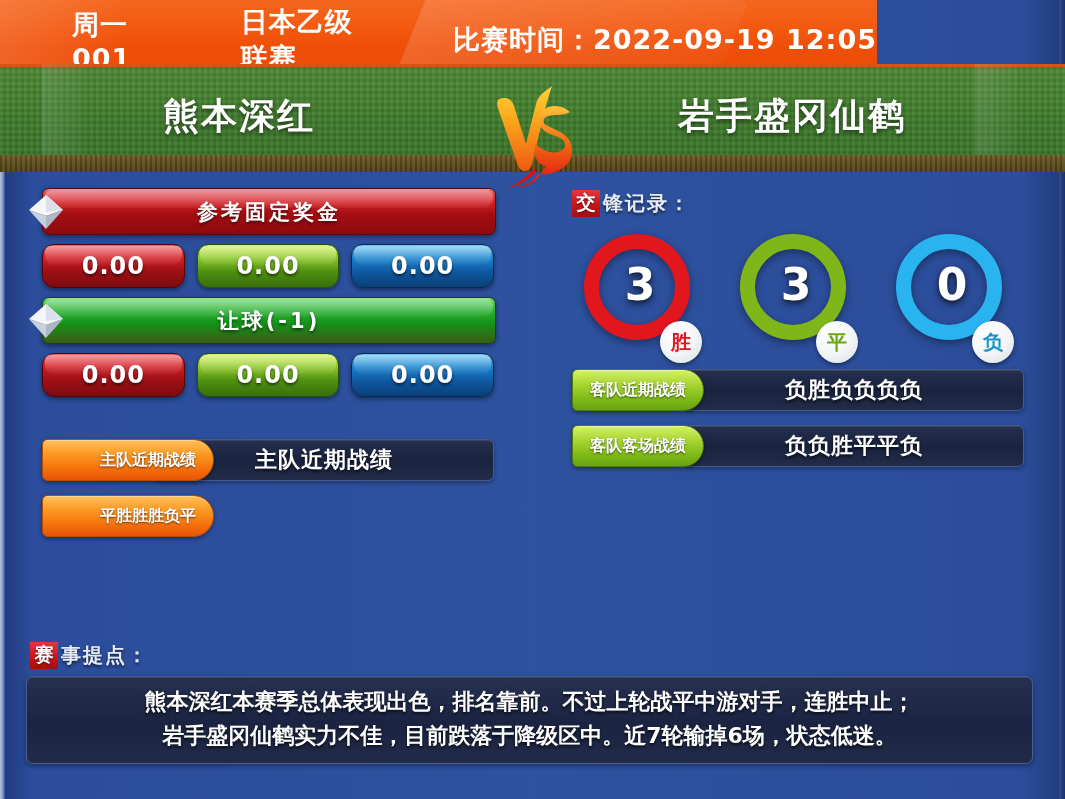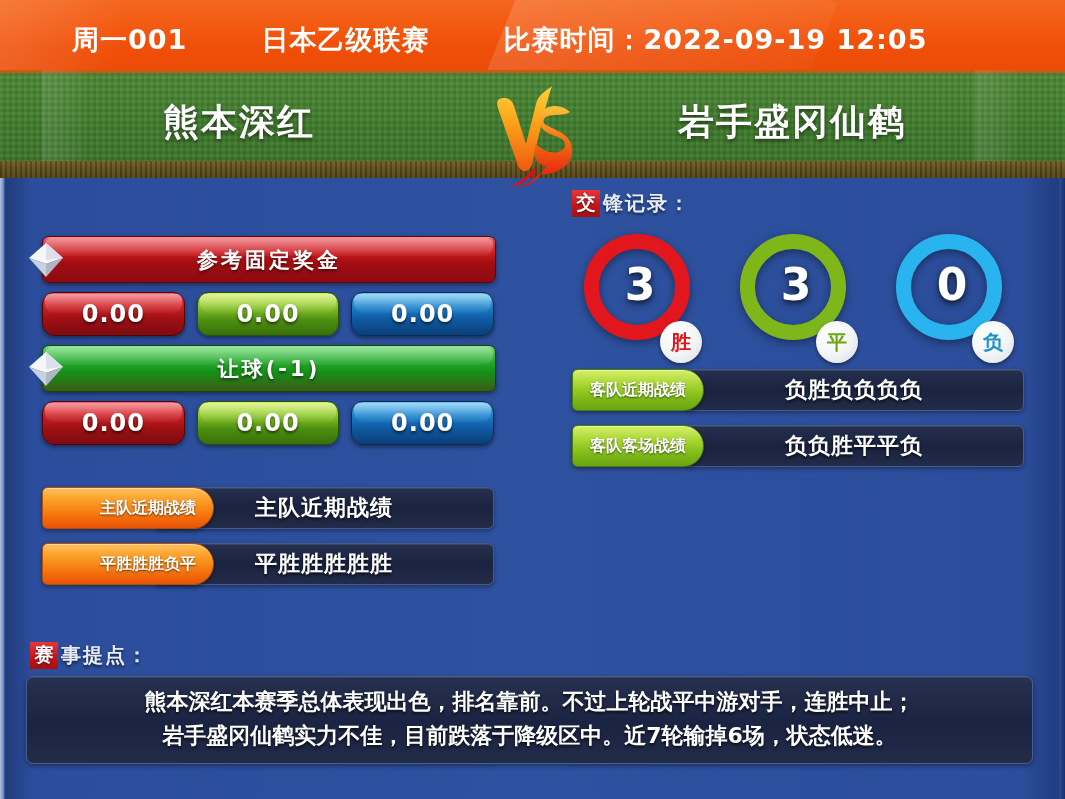--- a/index.html
+++ b/index.html
@@ -26,21 +26,21 @@
     background: linear-gradient(90deg,#cfd9ef 0%, #8fa4cf 60%, #2b4d9b 100%);
     opacity: .85;
   }
   .edge-right {
     position: absolute; right: 0; top: 0; width: 6px; height: 799px;
     background: linear-gradient(270deg,#1b3069 0%, #2b4d9b 100%);
   }
 
   
   .header {
-    position: absolute; left: 0; top: 0; width: 1065px; height: 80px;
+    position: absolute; left: 0; top: 0; width: 877px; height: 80px;
     background: linear-gradient(180deg,#f4661d 0%, #f2550d 45%, #ef4f08 60%, #e94a06 100%);
     overflow: hidden;
   }
   .header .sheen {
     position: absolute; left: 48%; top: -60px; width: 300px; height: 200px;
     background: linear-gradient(120deg, rgba(255,255,255,.18), rgba(255,255,255,0));
     transform: rotate(22deg);
     pointer-events: none;
   }
   .header .sheen2 {
@@ -55,21 +55,21 @@
     font-size: 27px;
     letter-spacing: 1px;
     font-weight: bold;
   }
   .hdr-round { margin-right: 74px; }
   .hdr-league { margin-right: 74px; }
   .hdr-time { white-space: nowrap; }
 
   
   .banner {
-    position: absolute; left: 0; top: 70px; width: 1065px; height: 108px;
+    position: absolute; left: 0; top: 64px; width: 1065px; height: 108px;
     background:
       repeating-linear-gradient(90deg, rgba(255,255,255,.035) 0 3px, rgba(0,0,0,.05) 3px 6px),
       repeating-linear-gradient(0deg, rgba(0,0,0,.06) 0 3px, rgba(255,255,255,.03) 3px 6px),
       linear-gradient(180deg,#4e8a36 0%, #3f7b2c 55%, #3a722a 100%);
     overflow: hidden;
   }
   .banner .stripe {
     position: absolute; top: 0; width: 42px; height: 108px;
     background: linear-gradient(90deg, rgba(255,255,255,.10), rgba(255,255,255,.02));
   }
@@ -109,21 +109,20 @@
   
   .title-bar {
     position: relative;
     height: 45px; width: 452px; margin-left: 16px;
     border-radius: 7px;
     display: flex; align-items: center; justify-content: center;
     color: #fff; font-size: 21px; font-weight: bold;
     letter-spacing: 3px;
     text-shadow: 0 2px 3px rgba(0,0,0,.5);
     box-shadow: 0 2px 5px rgba(0,0,0,.45), inset 0 1px 0 rgba(255,255,255,.35);
-    margin-top: 48px;
   }
   .title-bar.red {
     background: linear-gradient(180deg,#e7525a 0%, #d01f24 32%, #a30e12 56%, #8c0a10 100%);
     border: 1px solid #5e0609;
   }
   .title-bar.green {
     background: linear-gradient(180deg,#59d35c 0%, #25ab2e 34%, #159018 58%, #3c5c16 100%);
     border: 1px solid #1c4408;
   }
   .title-bar .gloss {
@@ -393,23 +392,20 @@
 
       <div class="record-row">
         <div class="rec-tag orange">主队近期战绩</div>
         <div class="rec-bar">
           <span class="rec-text">主队近期战绩</span>
         </div>
       </div>
 
       <div class="record-row">
         <div class="rec-tag orange">平胜胜胜负平</div>
-        <div class="rec-bar">
-          <span class="rec-text">平胜胜胜胜胜</span>
-        </div>
       </div>
 
     </div>
 
     <div class="col-right">
 
       <div class="sec-label">
         <span class="sec-badge">交</span>
         <span class="sec-text">锋记录：</span>
       </div>

